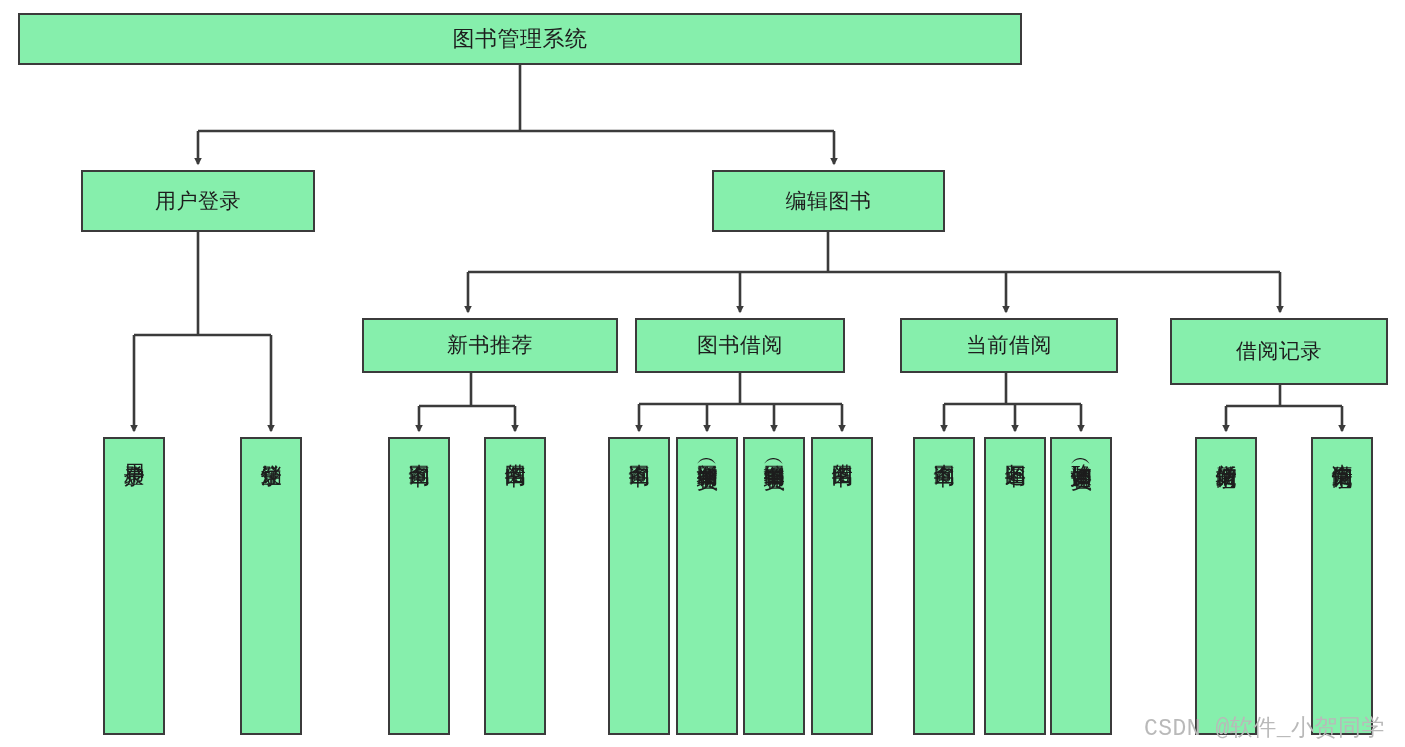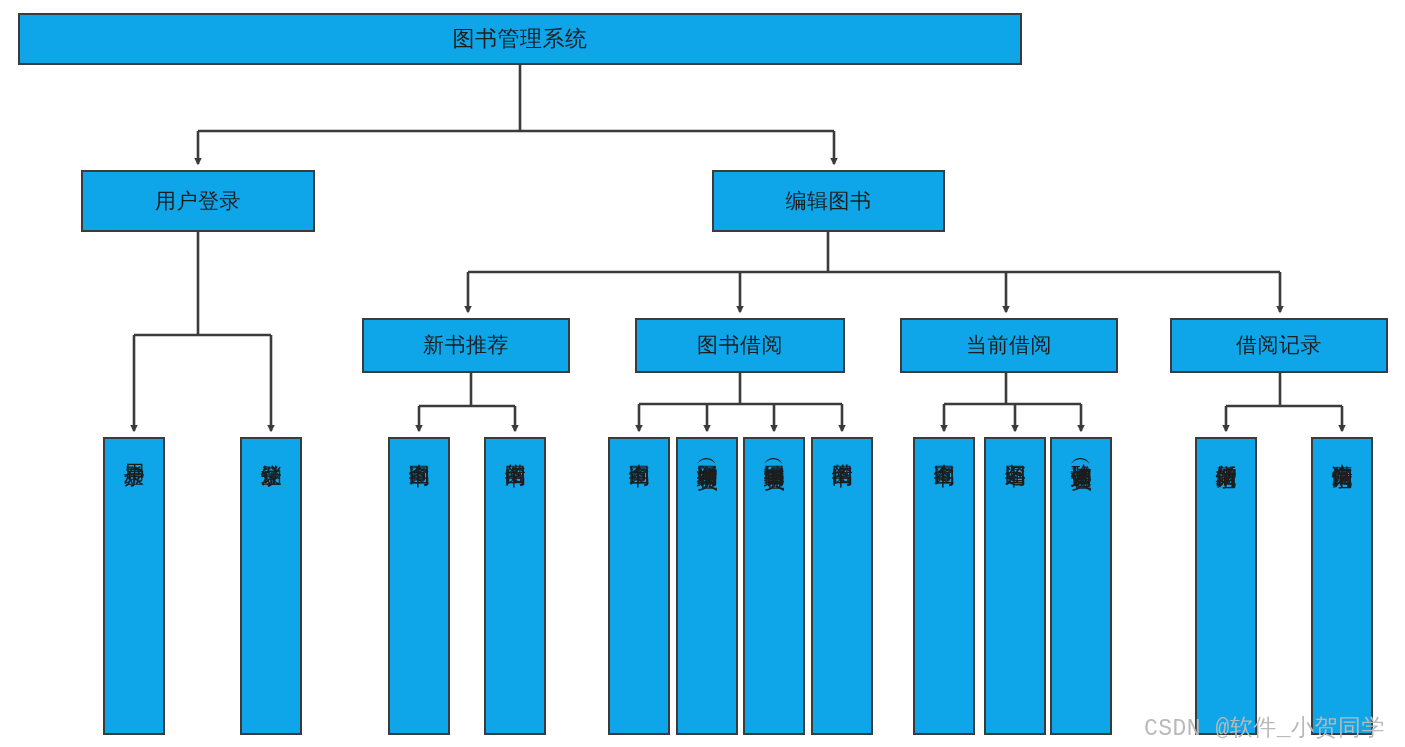--- a/index.html
+++ b/index.html
@@ -26,21 +26,21 @@
     position: absolute;
     left: 0;
     top: 0;
     width: 1405px;
     height: 747px;
     pointer-events: none;
   }
   .node {
     position: absolute;
     box-sizing: border-box;
-    background: #0ea5e9;
+    background: #86efac;
     border: 2px solid #3b3b3b;
     display: flex;
     align-items: center;
     justify-content: center;
     color: #1d1d1d;
   }
   .node-label {
     display: block;
     text-align: center;
     line-height: 1.18;
@@ -134,30 +134,30 @@
     <span class="node-label">图书管理系统</span>
   </div>
 
   <div class="node horizontal" style="left:81px; top:170px; width:234px; height:62px;">
     <span class="node-label">用户登录</span>
   </div>
   <div class="node horizontal" style="left:712px; top:170px; width:233px; height:62px;">
     <span class="node-label">编辑图书</span>
   </div>
 
-  <div class="node horizontal" style="left:362px; top:318px; width:208px; height:55px;justify-content:center;">
+  <div class="node horizontal" style="left:362px; top:318px; width:256px; height:55px;justify-content:center;">
     <span class="node-label">新书推荐</span>
   </div>
   <div class="node horizontal" style="left:900px; top:318px; width:218px; height:55px;">
     <span class="node-label">当前借阅</span>
   </div>
   <div class="node horizontal" style="left:635px; top:318px; width:210px; height:55px;">
     <span class="node-label">图书借阅</span>
   </div>
-  <div class="node horizontal" style="left:1170px; top:318px; width:218px; height:55px;">
+  <div class="node horizontal" style="left:1170px; top:318px; width:218px; height:67px;">
     <span class="node-label">借阅记录</span>
   </div>
 
   <div class="node vertical" style="left:103px; top:437px; width:62px; height:298px;">
     <span class="node-label">用户登录</span>
   </div>
   <div class="node vertical" style="left:240px; top:437px; width:62px; height:298px;">
     <span class="node-label">注销登录</span>
   </div>
   <div class="node vertical" style="left:388px; top:437px; width:62px; height:298px;">

